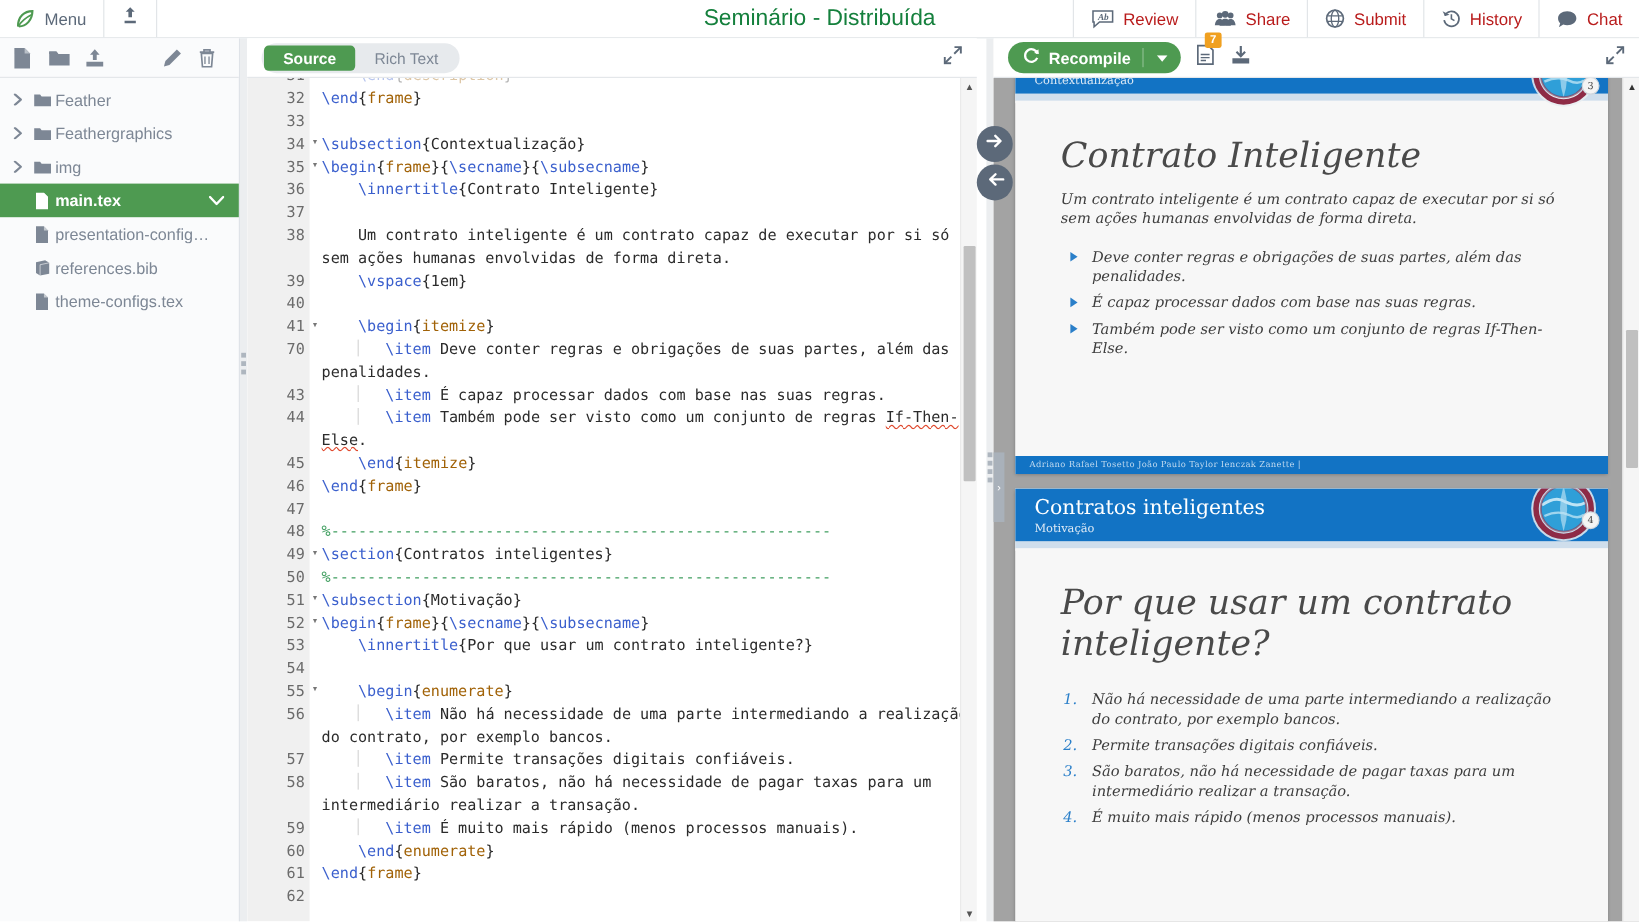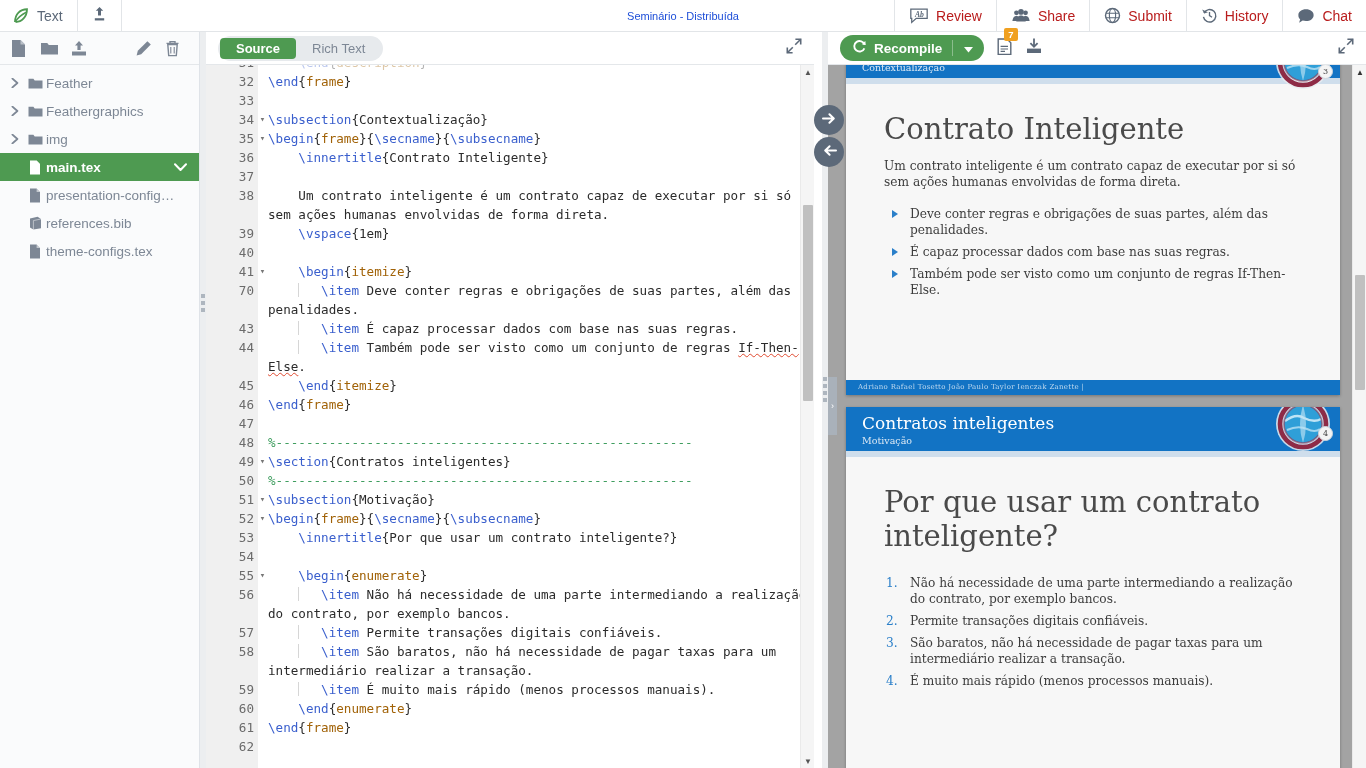--- a/index.html
+++ b/index.html
@@ -25,21 +25,21 @@
   }
   .menu-btn .label { font-size: 14px; color: #5c6979; }
   .leaf-logo { width: 18px; height: 18px; display: block; }
   .upload-btn {
     display: flex; align-items: center; justify-content: center;
     width: 44px; cursor: pointer; border-right: 1px solid #e2e5e8;
   }
   .proj-title {
     position: absolute; left: 0; right: 0; top: 0; height: 31px;
     display: flex; align-items: center; justify-content: center;
-    font-size: 11px; color: #1d4ed8; pointer-events: none;
+    font-size: 19px; color: #15803d; pointer-events: none;
   }
   .tb-right { margin-left: auto; display: flex; align-items: stretch; z-index: 3; }
   .tb-item {
     display: flex; align-items: center; gap: 7px;
     padding: 0 14px; cursor: pointer;
     border-left: 1px solid #e2e5e8;
     font-size: 14px; color: #b91c1c;
   }
   .tb-item svg { display: block; }
 
@@ -197,21 +197,21 @@
   .logo-badge {
     position: absolute; right: 8px; top: -12px; width: 58px; height: 58px; z-index: 5;
   }
   .logo-num {
     position: absolute; right: -1px; bottom: 12px;
     width: 15px; height: 15px; border-radius: 50%;
     background: #f4f4f4; border: 1px solid #cfd6dd;
     font-size: 8px; color: #444; display: flex; align-items: center; justify-content: center;
     font-family: "DejaVu Serif", serif;
   }
-  .slide-body { padding: 26px 34px 6px 38px; color: #3a3a3a; }
+  .slide-body { padding: 26px 34px 6px 38px; color: #3a3a3a; font-style: italic; }
   .big-title { font-size: 29px; line-height: 34px; color: #4a4a4a; font-weight: normal; }
   .lead { font-size: 12.2px; line-height: 16px; color: #3d3d3d; margin-top: 12px; }
   ul.bl, ol.nl { list-style: none; margin-top: 16px; }
   ul.bl li, ol.nl li {
     font-size: 12.2px; line-height: 16px; color: #3d3d3d;
     position: relative; padding-left: 26px; margin-bottom: 6px;
   }
   ul.bl li .bullet {
     position: absolute; left: 8px; top: 4px;
     width: 0; height: 0; border-left: 6px solid #2a7fc9;
@@ -252,21 +252,21 @@
 
   <div class="topbar">
     <div class="tb-left">
       <div class="menu-btn">
         <span>
           <svg class="leaf-logo" viewBox="0 0 24 24">
             <path d="M4 20 C4 9, 11 3, 20 3 C20 13, 13 20, 5 20" fill="none" stroke="#4e9a51" stroke-width="2.4"></path>
             <path d="M4 20 C8 14, 13 10, 19 7" fill="none" stroke="#4e9a51" stroke-width="1.9"></path>
           </svg>
         </span>
-        <span class="label">Text</span>
+        <span class="label">Menu</span>
       </div>
       <div class="upload-btn">
         <span>
           <svg width="15" height="16" viewBox="0 0 16 17">
             <path d="M8 1 L12 5 H9.6 V10 H6.4 V5 H4 Z" fill="#5c6979"></path>
             <path d="M3 13 H13 V15.4 H3 Z" fill="#5c6979"></path>
           </svg>
         </span>
       </div>
     </div>

